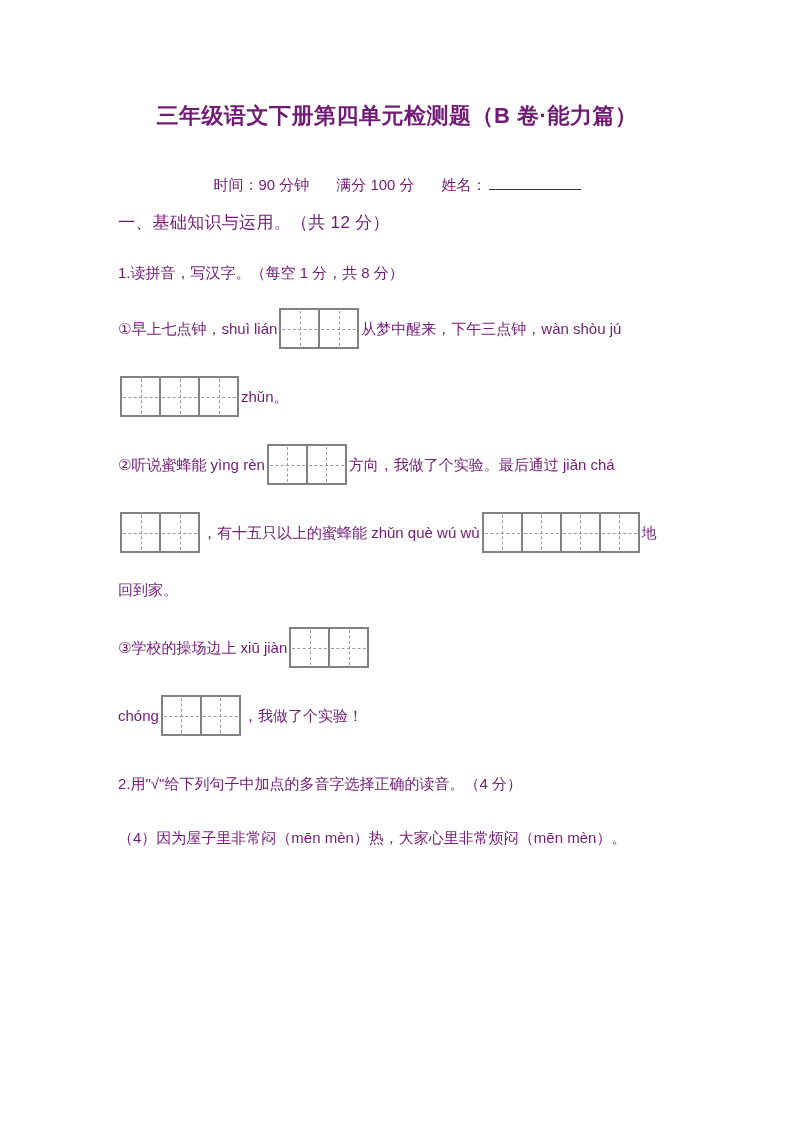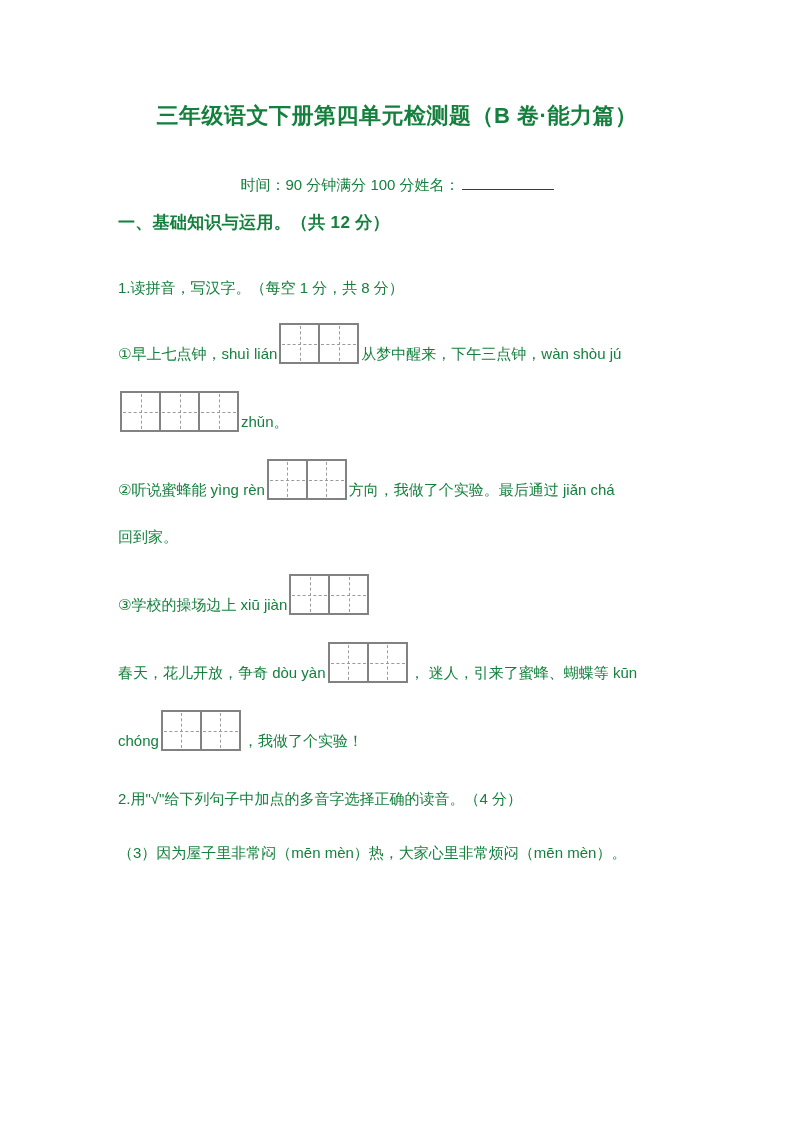--- a/index.html
+++ b/index.html
@@ -1,40 +1,40 @@
 <!DOCTYPE html>
 <html><head>
 <meta charset="utf-8">
 <style>
   html,body{margin:0;padding:0;}
   .page{
     width:794px;height:1103px;background:#ffffff;position:relative;overflow:hidden;
-    font-family:"Liberation Sans","DejaVu Sans",sans-serif;color:#15803d;
+    font-family:"Liberation Sans","DejaVu Sans",sans-serif;color:#701a75;
   }
   .title{
     margin:0;padding-top:101px;text-align:center;
     font-size:22px;font-weight:bold;letter-spacing:0.5px;
   }
   .meta{
     margin-top:41px;display:flex;justify-content:center;align-items:flex-end;
-    font-size:15px;
+    gap:27px;font-size:15px;
   }
   .meta-item{white-space:pre;}
   .name-blank{
     display:inline-block;width:92px;height:17px;
     border-bottom:1px solid #3a3a3a;margin-left:2px;
   }
   .content{margin:0 86px 0 118px;}
   .sec-heading{
-    margin:16px 0 0 0;font-size:17px;font-weight:bold;letter-spacing:0.3px;
+    margin:16px 0 0 0;font-size:17px;font-weight:normal;letter-spacing:0.3px;
   }
-  .q-prompt{margin:44px 0 0 0;font-size:15px;line-height:20px;}
+  .q-prompt{margin:29px 0 0 0;font-size:15px;line-height:20px;}
   .q1-lines{margin-top:25px;}
   .pinyin-line{
-    display:flex;align-items:flex-end;margin-bottom:27px;
+    display:flex;align-items:center;margin-bottom:27px;
     font-size:15px;line-height:20px;min-height:20px;
   }
   .seg-text{white-space:pre;flex-shrink:0;}
   .wgrid{
     display:inline-flex;border:2px solid #828282;background:#fff;
     margin:0 2px;flex-shrink:0;
   }
   .wcell{width:37px;height:37px;position:relative;}
   .wcell + .wcell{border-left:2px solid #828282;}
   .wcell::before{
@@ -86,45 +86,51 @@
         </div>
       <div class="pinyin-line">
           <span class="seg-text">②听说蜜蜂能 yìng rèn</span>
           <span class="wgrid">
             <span class="wcell"></span>
             <span class="wcell"></span>
           </span>
           <span class="seg-text">方向，我做了个实验。最后通过 jiǎn chá</span>
         </div>
       <div class="pinyin-line">
+          <span class="wgrid">
+            <span class="wcell"></span>
+            <span class="wcell"></span>
+          </span>
+          <span class="seg-text">，有十五只以上的蜜蜂能 zhǔn què wú wù</span>
+          <span class="wgrid">
+            <span class="wcell"></span>
+            <span class="wcell"></span>
+            <span class="wcell"></span>
+            <span class="wcell"></span>
+          </span>
+          <span class="seg-text">地</span>
+        </div>
+      <div class="pinyin-line">
           <span class="seg-text">回到家。</span>
         </div>
       <div class="pinyin-line">
           <span class="seg-text">③学校的操场边上 xiū jiàn</span>
           <span class="wgrid">
             <span class="wcell"></span>
             <span class="wcell"></span>
           </span>
-        </div>
-      <div class="pinyin-line">
-          <span class="seg-text">春天，花儿开放，争奇 dòu yàn</span>
-          <span class="wgrid">
-            <span class="wcell"></span>
-            <span class="wcell"></span>
-          </span>
-          <span class="seg-text">， 迷人，引来了蜜蜂、蝴蝶等 kūn</span>
         </div>
       <div class="pinyin-line">
           <span class="seg-text">chóng</span>
           <span class="wgrid">
             <span class="wcell"></span>
             <span class="wcell"></span>
           </span>
           <span class="seg-text">，我做了个实验！</span>
         </div>
     </div>
 
     <p class="q-prompt q2-prompt">2.用"√"给下列句子中加点的多音字选择正确的读音。（4 分）</p>
 
-    <p class="q2-item">（3）因为屋子里非常闷（mēn mèn）热，大家心里非常烦闷（mēn mèn）。</p>
+    <p class="q2-item">（4）因为屋子里非常闷（mēn mèn）热，大家心里非常烦闷（mēn mèn）。</p>
 
   </div>
 </div>
 
 </body></html>

